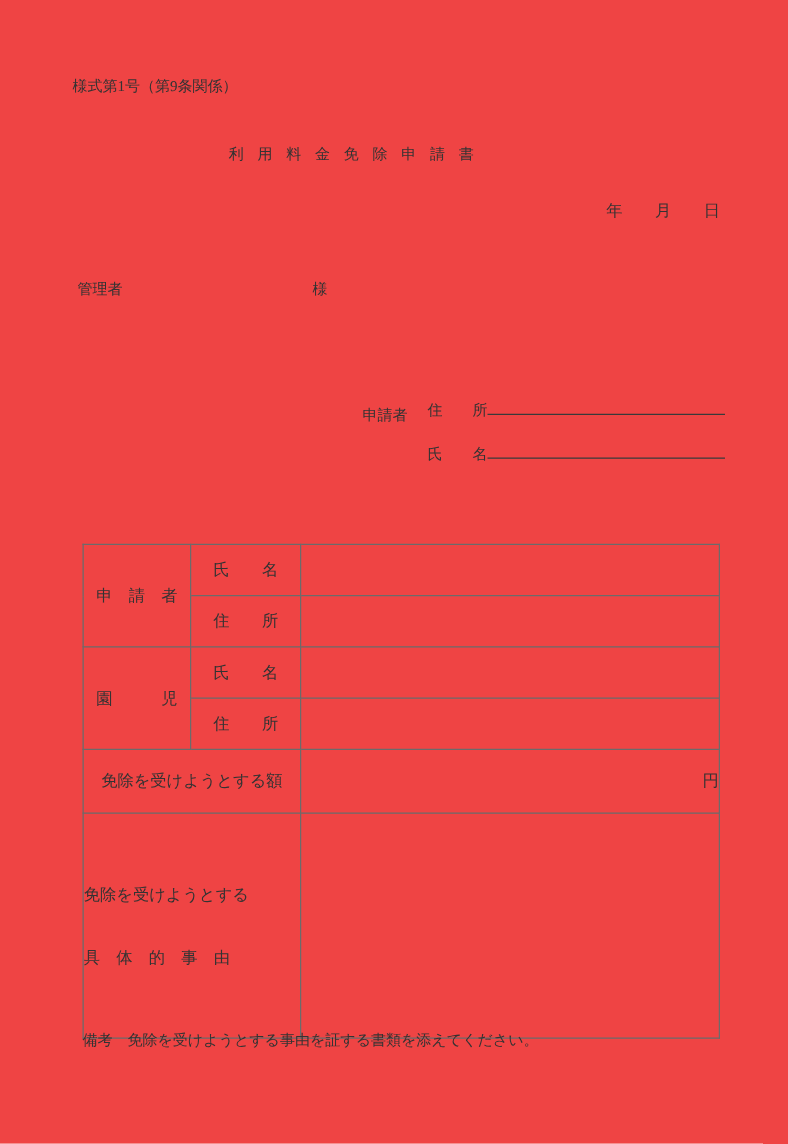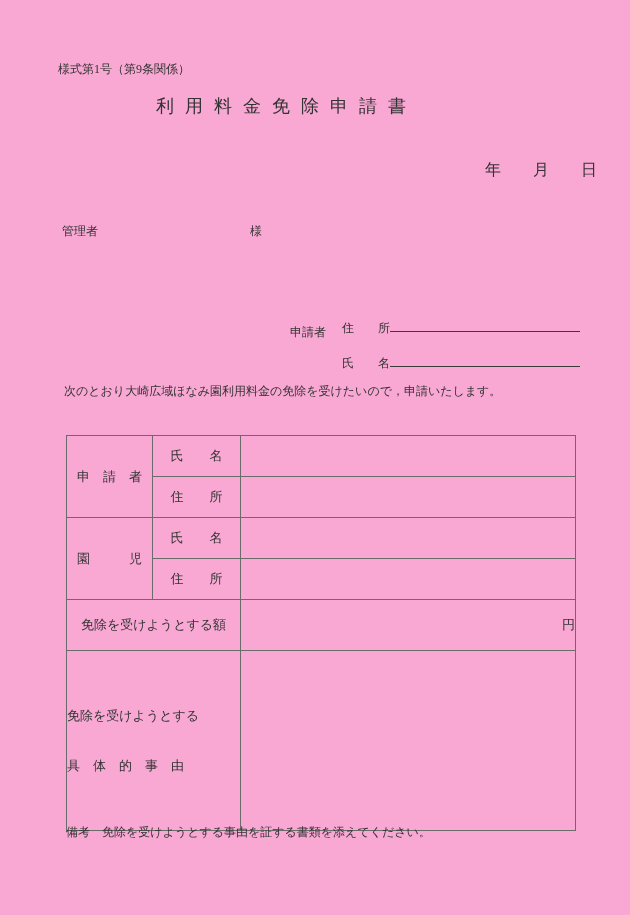--- a/index.html
+++ b/index.html
@@ -4,44 +4,44 @@
 <style>
   html, body {
     margin: 0;
     padding: 0;
     background: #ffffff;
   }
   .page {
     position: relative;
     width: 630px;
     height: 915px;
-    background: #f9a8d4;
+    background: #ef4444;
     color: #333333;
     font-family: "Liberation Serif", "DejaVu Serif", serif;
     overflow: hidden;
   }
   .abs { position: absolute; }
 
   .form-number {
     left: 58px; top: 61px;
     font-size: 12px;
     white-space: pre;
   }
   .doc-title {
-    left: 0; top: 94px;
+    left: 0; top: 115px;
     width: 562px;
     text-align: center;
-    font-size: 18px;
+    font-size: 12px;
     letter-spacing: 11px;
     text-indent: 11px;
     white-space: pre;
   }
   .date-line {
     left: 485px; top: 160px;
-    font-size: 16px;
+    font-size: 13px;
     white-space: pre;
   }
   .addressee {
     left: 62px; top: 221px;
     font-size: 12px;
     line-height: 21px;
   }
   .addressee .role-line { position: relative; }
   .addressee .honorific { position: absolute; left: 188px; top: 0; }
 
@@ -114,21 +114,20 @@
   <div class="sig-line" style="left:330px; top:302px;">
     <span>住　　所</span><span class="sig-underline"></span>
   </div>
 
   <div class="sig-group">申請者</div>
 
   <div class="sig-line" style="left:330px; top:337px;">
     <span>氏　　名</span><span class="sig-underline"></span>
   </div>
 
-  <div class="abs body-text">次のとおり大崎広域ほなみ園利用料金の免除を受けたいので，申請いたします。</div>
 
   <table class="form-table">
     <colgroup>
       <col style="width:86px">
       <col style="width:88px">
       <col style="width:335px">
     </colgroup>
     <tbody>
       <tr style="height:41px;">
         <td rowspan="2" class="cell-center">申　請　者</td>

